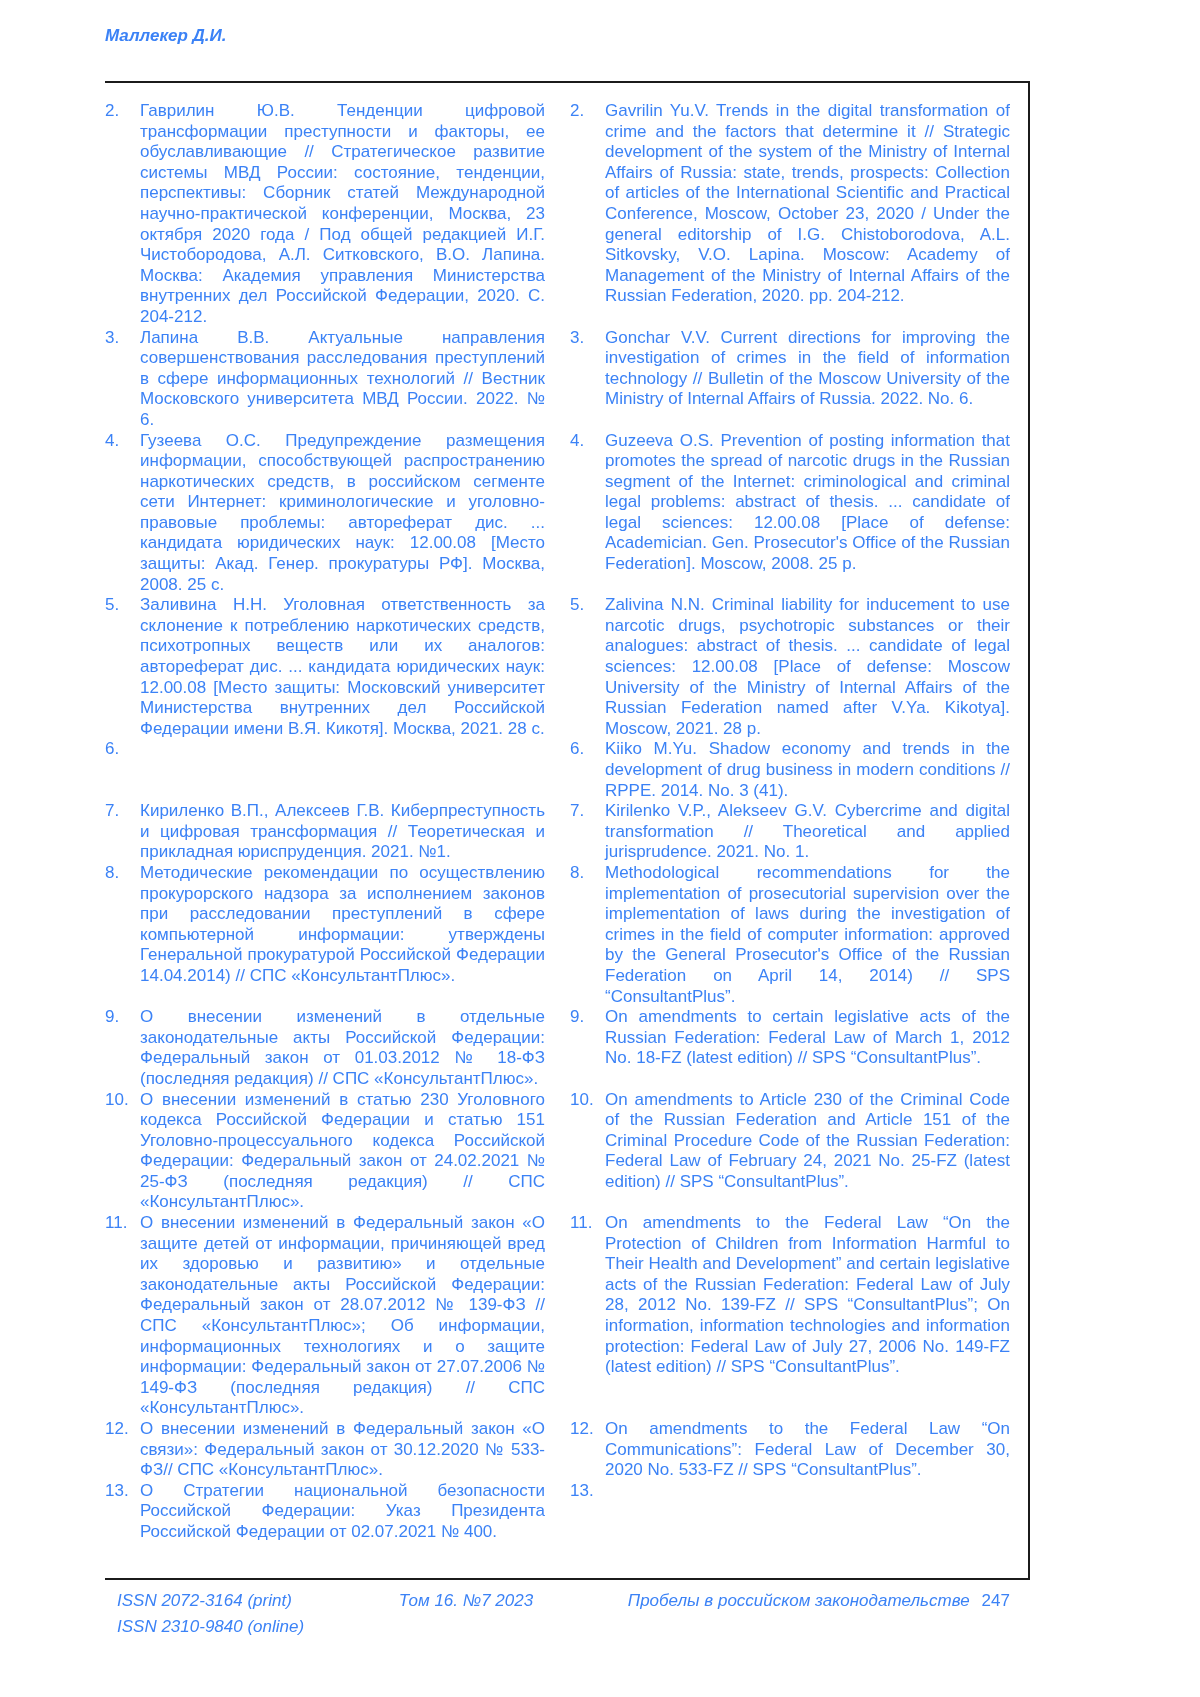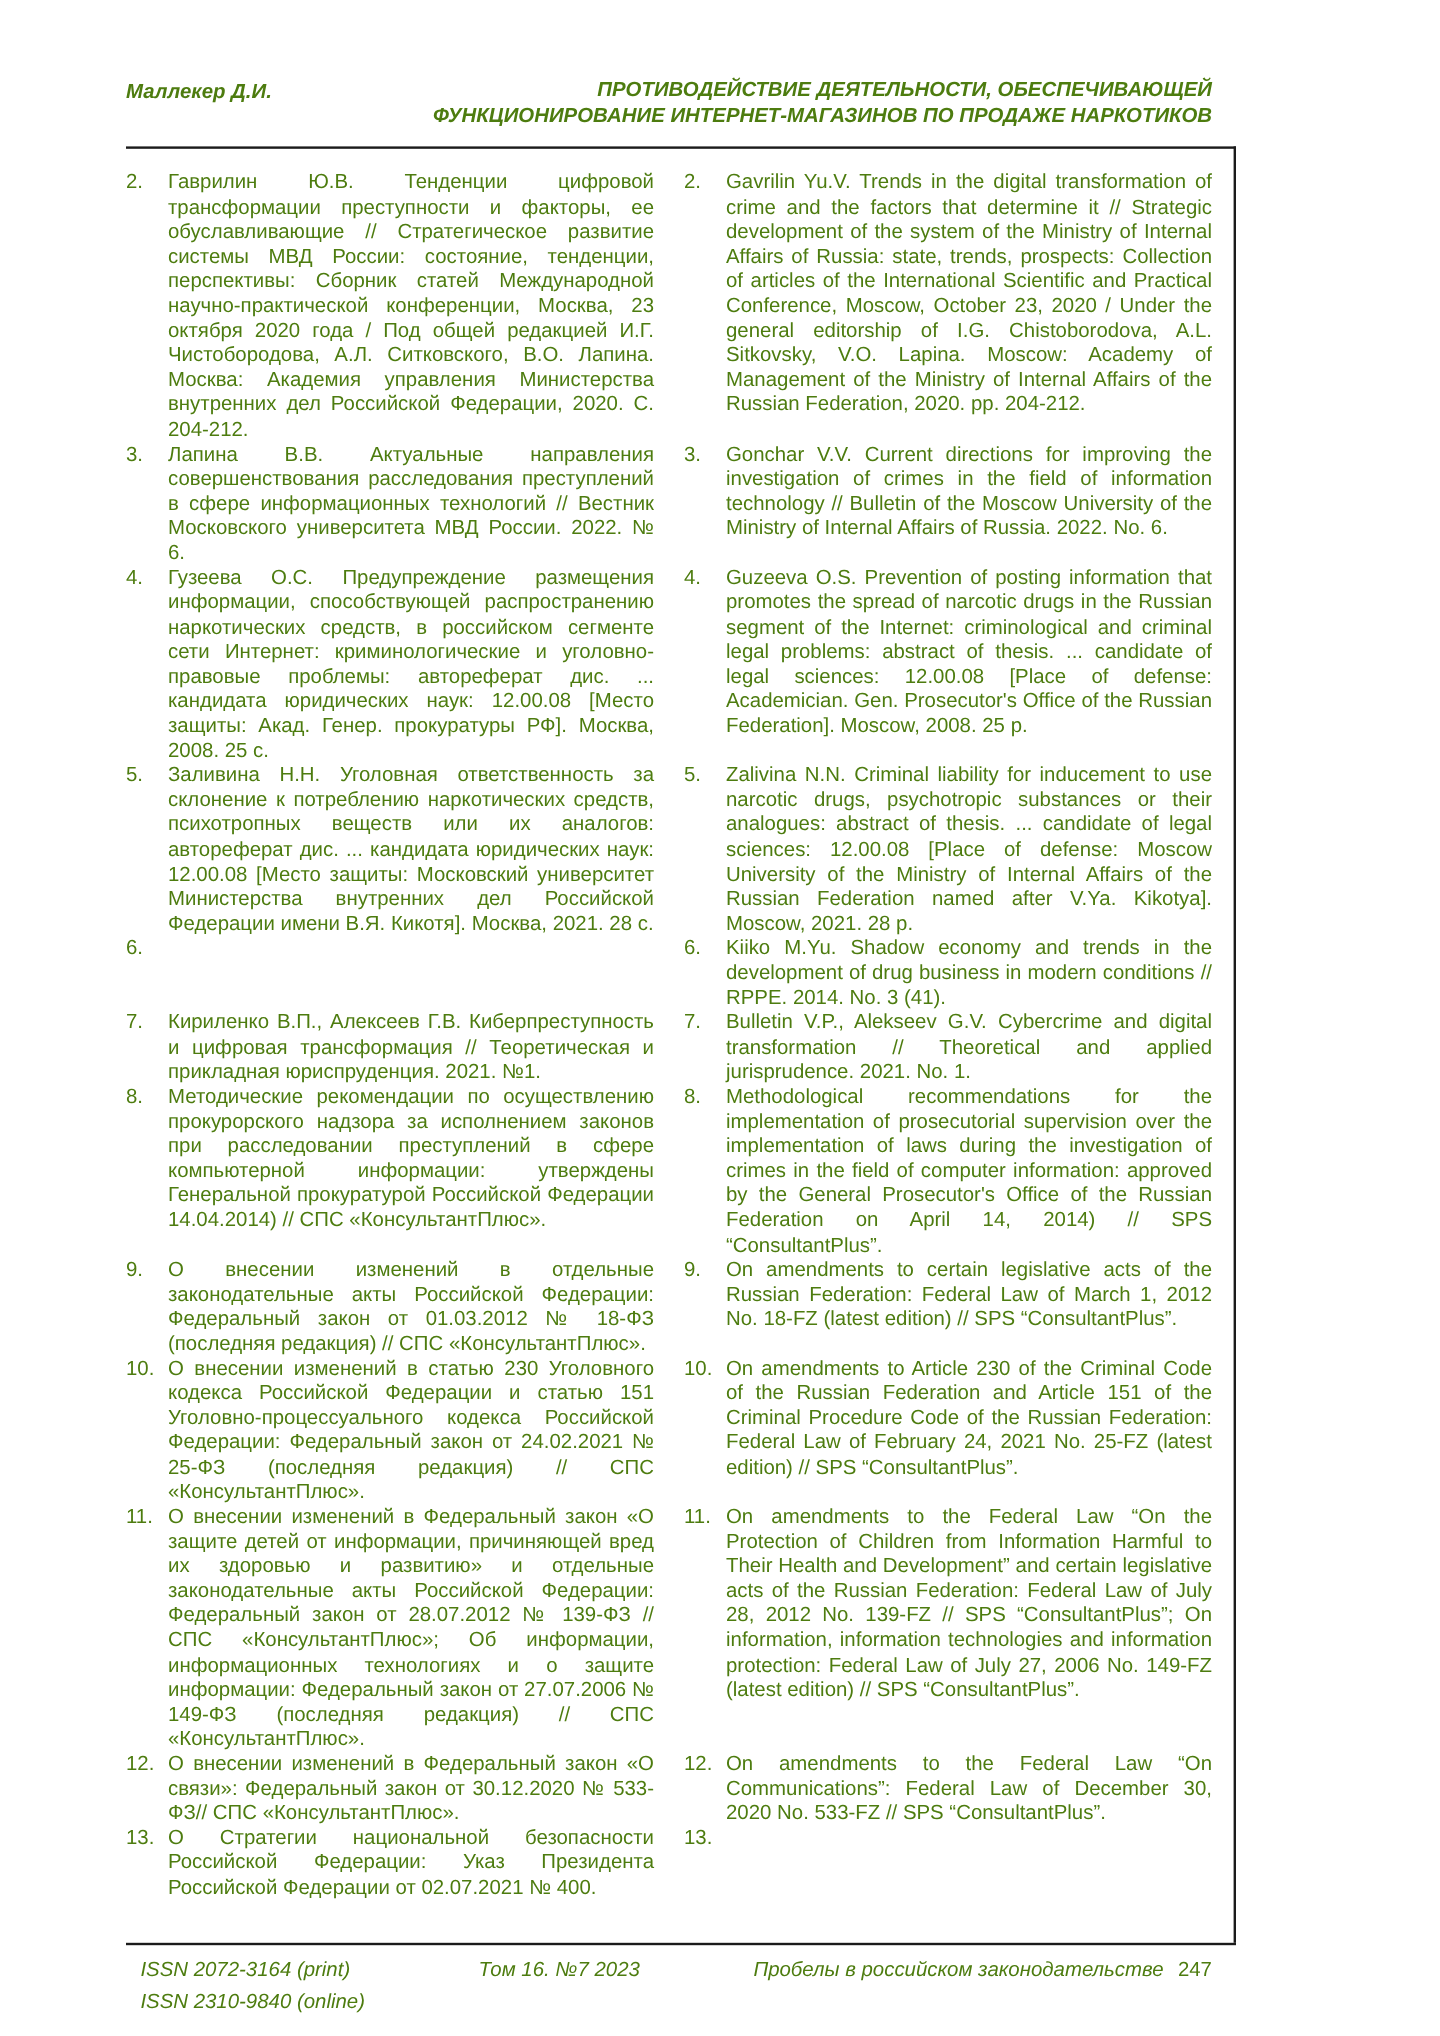--- a/index.html
+++ b/index.html
@@ -1,23 +1,23 @@
 <!DOCTYPE html>
 <html lang="ru"><head>
 <meta charset="utf-8">
 <style>
   html, body { margin: 0; padding: 0; background: #ffffff; }
   .page {
     position: relative;
     width: 1200px;
     height: 1697px;
     box-sizing: border-box;
-    padding-top: 64px;
+    padding-top: 23px;
     background: #ffffff;
-    color: #4d7c0f;
+    color: #3b82f6;
     font-family: "Liberation Sans", sans-serif;
     overflow: hidden;
   }
   .header {
     margin: 0 190px 0 105px;
     height: 58px;
     display: flex;
     justify-content: space-between;
     align-items: flex-start;
   }
@@ -85,40 +85,36 @@
   .footer .journal-block { text-align: center; white-space: nowrap; }
   .footer .page-number { font-style: normal; margin-left: 12px; }
 </style>
 </head>
 <body>
 
 <div class="page">
 
   <div class="header">
     <div class="running-author">Маллекер Д.И.</div>
-    <div class="running-title">
-      <div>ПРОТИВОДЕЙСТВИЕ ДЕЯТЕЛЬНОСТИ, ОБЕСПЕЧИВАЮЩЕЙ</div>
-      <div>ФУНКЦИОНИРОВАНИЕ ИНТЕРНЕТ-МАГАЗИНОВ ПО ПРОДАЖЕ НАРКОТИКОВ</div>
-    </div>
   </div>
 
   <div class="content-frame">
     <div class="refs-grid" id="refs-grid">
         <div class="ref-item" lang="ru"><span class="ref-num">2.</span><span class="ref-text"><span class="ref-author">Гаврилин Ю.В. </span>Тенденции цифровой трансформации преступности и факторы, ее обуславливающие // Стратегическое развитие системы МВД России: состояние, тенденции, перспективы: Сборник статей Международной научно-практической конференции, Москва, 23 октября 2020 года / Под общей редакцией И.Г. Чистобородова, А.Л. Ситковского, В.О. Лапина. Москва: Академия управления Министерства внутренних дел Российской Федерации, 2020. С. 204-212.</span></div>
         <div class="ref-item" lang="en"><span class="ref-num">2.</span><span class="ref-text"><span class="ref-author">Gavrilin Yu.V. </span>Trends in the digital transformation of crime and the factors that determine it // Strategic development of the system of the Ministry of Internal Affairs of Russia: state, trends, prospects: Collection of articles of the International Scientific and Practical Conference, Moscow, October 23, 2020 / Under the general editorship of I.G. Chistoborodova, A.L. Sitkovsky, V.O. Lapina. Moscow: Academy of Management of the Ministry of Internal Affairs of the Russian Federation, 2020. pp. 204-212.</span></div>
         <div class="ref-item" lang="ru"><span class="ref-num">3.</span><span class="ref-text"><span class="ref-author">Лапина В.В. </span>Актуальные направления совершенствования расследования преступлений в сфере информационных технологий // Вестник Московского университета МВД России. 2022. № 6.</span></div>
         <div class="ref-item" lang="en"><span class="ref-num">3.</span><span class="ref-text"><span class="ref-author">Gonchar V.V. </span>Current directions for improving the investigation of crimes in the field of information technology // Bulletin of the Moscow University of the Ministry of Internal Affairs of Russia. 2022. No. 6.</span></div>
         <div class="ref-item" lang="ru"><span class="ref-num">4.</span><span class="ref-text"><span class="ref-author">Гузеева О.С. </span>Предупреждение размещения информации, способствующей распространению наркотических средств, в российском сегменте сети Интернет: криминологические и уголовно-правовые проблемы: автореферат дис. ... кандидата юридических наук: 12.00.08 [Место защиты: Акад. Генер. прокуратуры РФ]. Москва, 2008. 25 с.</span></div>
         <div class="ref-item" lang="en"><span class="ref-num">4.</span><span class="ref-text"><span class="ref-author">Guzeeva O.S. </span>Prevention of posting information that promotes the spread of narcotic drugs in the Russian segment of the Internet: criminological and criminal legal problems: abstract of thesis. ... candidate of legal sciences: 12.00.08 [Place of defense: Academician. Gen. Prosecutor's Office of the Russian Federation]. Moscow, 2008. 25 p.</span></div>
         <div class="ref-item" lang="ru"><span class="ref-num">5.</span><span class="ref-text"><span class="ref-author">Заливина Н.Н. </span>Уголовная ответственность за склонение к потреблению наркотических средств, психотропных веществ или их аналогов: автореферат дис. ... кандидата юридических наук: 12.00.08 [Место защиты: Московский университет Министерства внутренних дел Российской Федерации имени В.Я. Кикотя]. Москва, 2021. 28 с.</span></div>
         <div class="ref-item" lang="en"><span class="ref-num">5.</span><span class="ref-text"><span class="ref-author">Zalivina N.N. </span>Criminal liability for inducement to use narcotic drugs, psychotropic substances or their analogues: abstract of thesis. ... candidate of legal sciences: 12.00.08 [Place of defense: Moscow University of the Ministry of Internal Affairs of the Russian Federation named after V.Ya. Kikotya]. Moscow, 2021. 28 p.</span></div>
         <div class="ref-item" lang="ru"><span class="ref-num">6.</span></div>
         <div class="ref-item" lang="en"><span class="ref-num">6.</span><span class="ref-text"><span class="ref-author">Kiiko M.Yu. </span>Shadow economy and trends in the development of drug business in modern conditions // RPPE. 2014. No. 3 (41).</span></div>
         <div class="ref-item" lang="ru"><span class="ref-num">7.</span><span class="ref-text"><span class="ref-author">Кириленко В.П., Алексеев Г.В. </span>Киберпреступность и цифровая трансформация // Теоретическая и прикладная юриспруденция. 2021. №1.</span></div>
-        <div class="ref-item" lang="en"><span class="ref-num">7.</span><span class="ref-text"><span class="ref-author">Bulletin V.P., Alekseev G.V. </span>Cybercrime and digital transformation // Theoretical and applied jurisprudence. 2021. No. 1.</span></div>
+        <div class="ref-item" lang="en"><span class="ref-num">7.</span><span class="ref-text"><span class="ref-author">Kirilenko V.P., Alekseev G.V. </span>Cybercrime and digital transformation // Theoretical and applied jurisprudence. 2021. No. 1.</span></div>
         <div class="ref-item" lang="ru"><span class="ref-num">8.</span><span class="ref-text">Методические рекомендации по осуществлению прокурорского надзора за исполнением законов при расследовании преступлений в сфере компьютерной информации: утверждены Генеральной прокуратурой Российской Федерации 14.04.2014) // СПС «КонсультантПлюс».</span></div>
         <div class="ref-item" lang="en"><span class="ref-num">8.</span><span class="ref-text">Methodological recommendations for the implementation of prosecutorial supervision over the implementation of laws during the investigation of crimes in the field of computer information: approved by the General Prosecutor's Office of the Russian Federation on April 14, 2014) // SPS “ConsultantPlus”.</span></div>
         <div class="ref-item" lang="ru"><span class="ref-num">9.</span><span class="ref-text">О внесении изменений в отдельные законодательные акты Российской Федерации: Федеральный закон от 01.03.2012 № 18-ФЗ (последняя редакция) // СПС «КонсультантПлюс».</span></div>
         <div class="ref-item" lang="en"><span class="ref-num">9.</span><span class="ref-text">On amendments to certain legislative acts of the Russian Federation: Federal Law of March 1, 2012 No. 18-FZ (latest edition) // SPS “ConsultantPlus”.</span></div>
         <div class="ref-item" lang="ru"><span class="ref-num">10.</span><span class="ref-text">О внесении изменений в статью 230 Уголовного кодекса Российской Федерации и статью 151 Уголовно-процессуального кодекса Российской Федерации: Федеральный закон от 24.02.2021 № 25-ФЗ (последняя редакция) // СПС «КонсультантПлюс».</span></div>
         <div class="ref-item" lang="en"><span class="ref-num">10.</span><span class="ref-text">On amendments to Article 230 of the Criminal Code of the Russian Federation and Article 151 of the Criminal Procedure Code of the Russian Federation: Federal Law of February 24, 2021 No. 25-FZ (latest edition) // SPS “ConsultantPlus”.</span></div>
         <div class="ref-item" lang="ru"><span class="ref-num">11.</span><span class="ref-text">О внесении изменений в Федеральный закон «О защите детей от информации, причиняющей вред их здоровью и развитию» и отдельные законодательные акты Российской Федерации: Федеральный закон от 28.07.2012 № 139-ФЗ // СПС «КонсультантПлюс»; Об информации, информационных технологиях и о защите информации: Федеральный закон от 27.07.2006 № 149-ФЗ (последняя редакция) // СПС «КонсультантПлюс».</span></div>
         <div class="ref-item" lang="en"><span class="ref-num">11.</span><span class="ref-text">On amendments to the Federal Law “On the Protection of Children from Information Harmful to Their Health and Development” and certain legislative acts of the Russian Federation: Federal Law of July 28, 2012 No. 139-FZ // SPS “ConsultantPlus”; On information, information technologies and information protection: Federal Law of July 27, 2006 No. 149-FZ (latest edition) // SPS “ConsultantPlus”.</span></div>
         <div class="ref-item" lang="ru"><span class="ref-num">12.</span><span class="ref-text">О внесении изменений в Федеральный закон «О связи»: Федеральный закон от 30.12.2020 № 533-ФЗ// СПС «КонсультантПлюс».</span></div>
         <div class="ref-item" lang="en"><span class="ref-num">12.</span><span class="ref-text">On amendments to the Federal Law “On Communications”: Federal Law of December 30, 2020 No. 533-FZ // SPS “ConsultantPlus”.</span></div>

